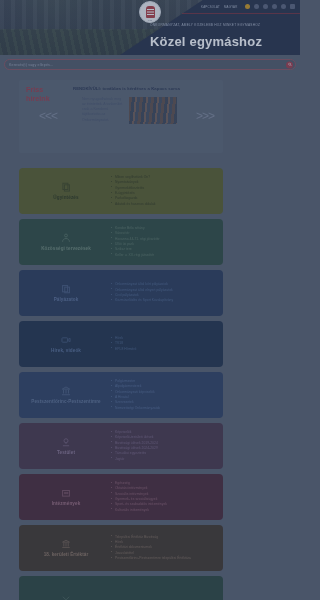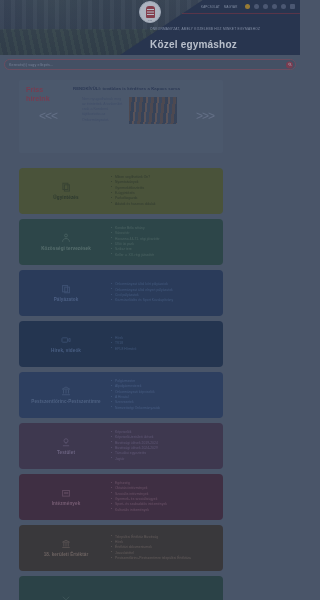--- a/index.html
+++ b/index.html
@@ -56,21 +56,21 @@
   }
   .hero-text {
     position:absolute; right:10px; bottom:4px;
     text-align:left; left:150px;
   }
   .hero-kicker {
     font-size:3.2px; letter-spacing:.25px; color:#9aa6bd;
     text-transform:uppercase; line-height:1.4; white-space:nowrap;
   }
   .hero-title {
-    font-size:10px; font-weight:bold; color:#e8ecf4;
+    font-size:13px; font-weight:bold; color:#e8ecf4;
     letter-spacing:.2px; line-height:1.3; margin-top:7px;
   }
 
   
   .topbar {
     position:absolute; top:0; right:0; height:13px;
     display:flex; align-items:center; gap:4px;
     padding:0 5px 0 0; z-index:5;
   }
   .topbar-link {

